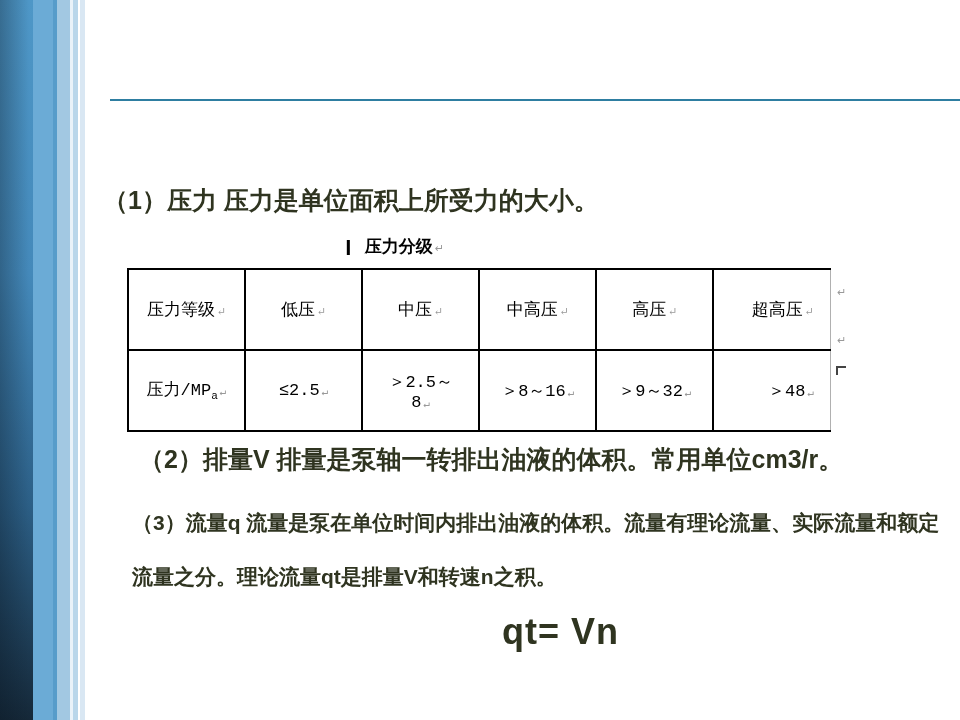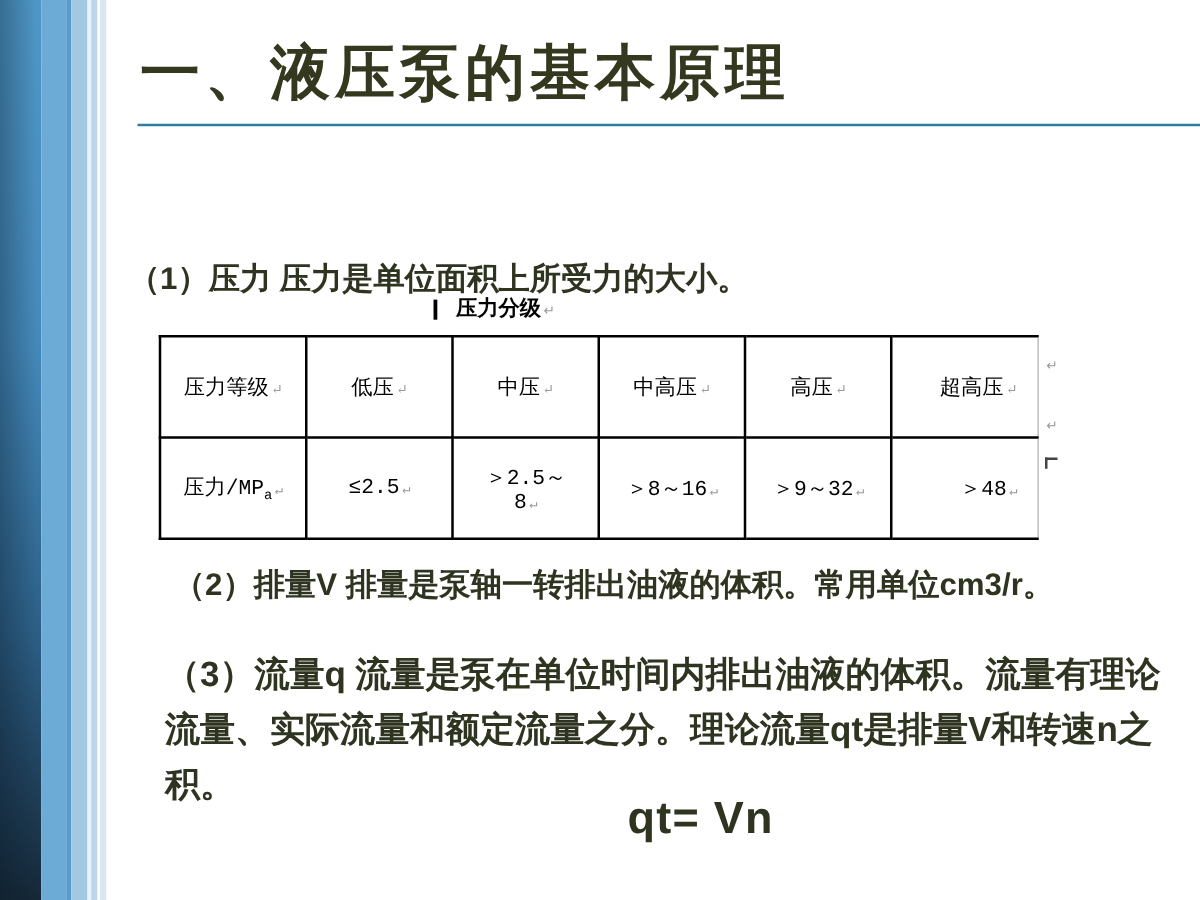--- a/index.html
+++ b/index.html
@@ -35,24 +35,24 @@
   .badge{
     position:absolute;left:121px;top:112px;width:440px;height:52px;
     border-radius:27px;border:1px solid #9a9a9a;box-sizing:border-box;
     background:linear-gradient(to bottom,#fdfdfd 0%,#f4f4f4 45%,#e6e6e6 80%,#d2d2d2 100%);
     box-shadow:0 4px 5px rgba(0,0,0,0.35), inset 0 1px 0 #ffffff;
     display:flex;align-items:center;justify-content:center;
     font-size:24px;font-weight:bold;color:#2f3420;letter-spacing:1px;
   }
 
   
-  .para{position:absolute;font-weight:bold;color:#2f3420;margin-top:22px;}
+  .para{position:absolute;font-weight:bold;color:#2f3420;}
   .p1{left:103px;top:184px;width:820px;font-size:25px;}
-  .p2{left:139px;top:429px;width:800px;font-size:25px;}
-  .p3{left:132px;top:496px;width:814px;font-size:28px;line-height:44px;}
+  .p2{left:139px;top:443px;width:800px;font-size:25px;}
+  .p3{left:132px;top:496px;width:814px;font-size:21px;line-height:54px;}
   .formula{left:502px;top:611px;font-size:36px;letter-spacing:1px;}
 
   
   .tbl-caption{position:absolute;left:346px;top:235px;font-size:17px;font-weight:bold;color:#000;}
   .tbl-caption .bar{display:inline-block;margin-right:14px;font-weight:bold;transform:scaleX(1.4);}
   .mark{color:#999;font-weight:normal;font-size:11px;margin-left:2px;vertical-align:baseline;}
 
   
   .ptable{
     position:absolute;left:127px;top:268px;width:704px;height:97px;
@@ -83,21 +83,20 @@
     <div class="stripe stripe1"></div>
     <div class="stripe stripe2"></div>
     <div class="stripe stripe3"></div>
     <div class="stripe stripe4"></div>
     <div class="stripe stripe5"></div>
     <div class="stripe stripe6"></div>
     <div class="stripe stripe7"></div>
     <div class="stripe stripe8"></div>
   </div>
 
-  <div class="title">一、液压泵的基本原理</div>
   <div class="rule"></div>
 
 
   <div class="para p1">（1）压力 压力是单位面积上所受力的大小。</div>
 
   <div class="tbl-caption">
     <span class="bar">|</span><span>压力分级</span><span class="mark">↵</span>
   </div>
 
   <table class="ptable">

